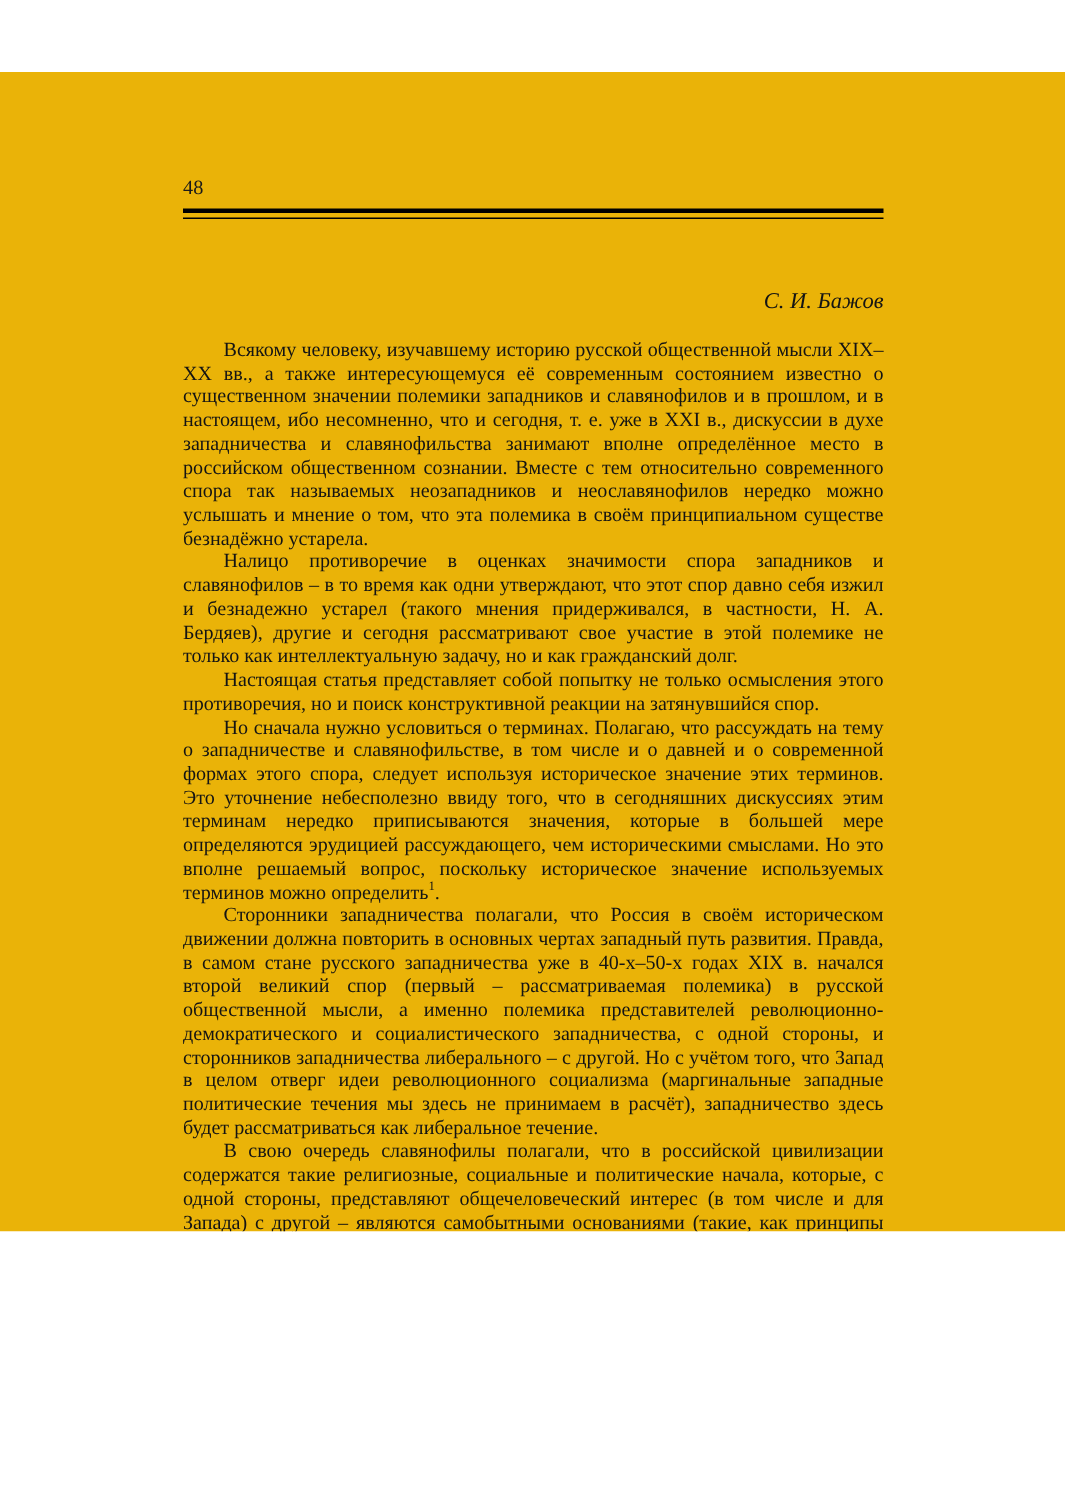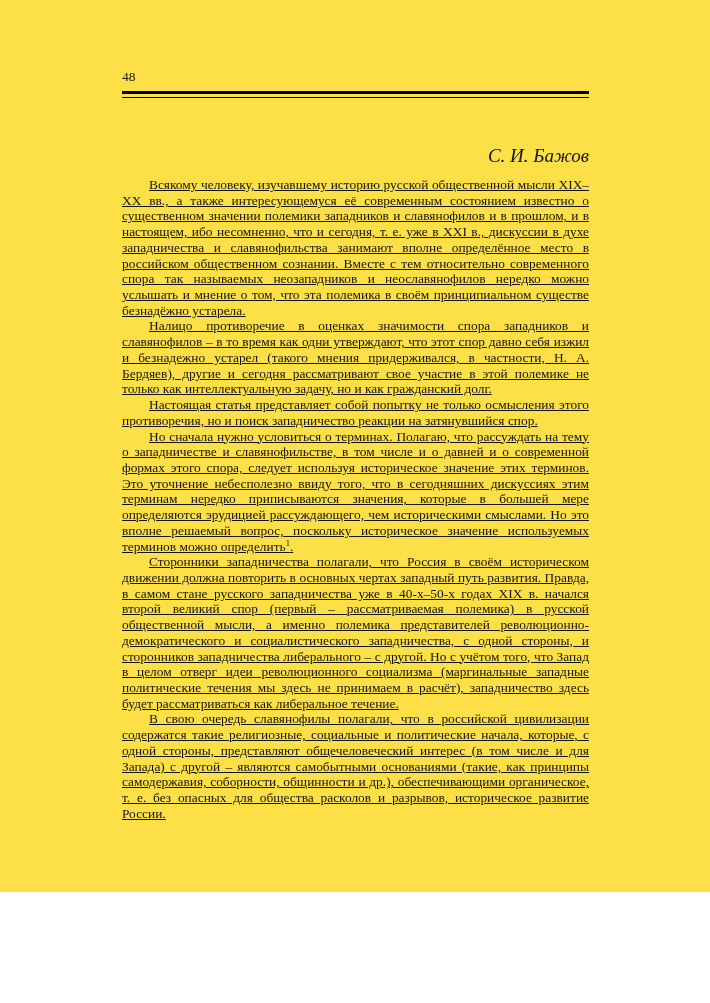--- a/index.html
+++ b/index.html
@@ -3,25 +3,26 @@
 <meta charset="utf-8">
 <style>
   html, body {
     margin: 0;
     padding: 0;
     background: #ffffff;
   }
   .page {
     position: relative;
     width: 710px;
-    height: 892px;
-    background: #fde047;
+    height: 773px;
+    background: #eab308;
     overflow: hidden;
     font-family: "Liberation Serif", "DejaVu Serif", serif;
     color: #141414;
+    margin-top: 48px;
   }
   .content {
     position: absolute;
     left: 122px;
     top: 0;
     width: 467px;
     height: 100%;
   }
   .page-number {
     position: absolute;
@@ -53,37 +54,36 @@
     color: #000000;
     white-space: nowrap;
   }
   .author {
     position: absolute;
     top: 145px;
     left: 0;
     right: 0;
     text-align: right;
     font-style: italic;
-    font-size: 19px;
+    font-size: 15px;
     color: #141414;
   }
   .body-text {
     position: absolute;
     top: 177px;
     left: 0;
     right: 0;
     font-size: 13.4px;
     line-height: 15.72px;
     text-align: justify;
   }
   .body-text p {
     margin: 0;
     padding: 0;
     text-indent: 27px;
-    text-decoration: underline;
   }
   .body-text sup {
     font-size: 8.5px;
     line-height: 0;
     vertical-align: super;
   }
 </style>
 </head>
 <body>
 
@@ -93,20 +93,20 @@
     <div class="page-number">48</div>
 
     <div class="header-rule"></div>
 
 
     <div class="author">С. И. Бажов</div>
 
     <div class="body-text">
       <p><span>Всякому человеку, изучавшему историю русской общественной мысли XIX–XX вв., а также интересующемуся её современным состоянием известно о существенном значении полемики западников и славянофилов и в прошлом, и в настоящем, ибо несомненно, что и сегодня, т. е. уже в XXI в., дискуссии в духе западничества и славянофильства занимают вполне определённое место в российском общественном сознании. Вместе с тем относительно современного спора так называемых неозападников и неославянофилов нередко можно услышать и мнение о том, что эта полемика в своём принципиальном существе безнадёжно устарела.</span></p>
       <p><span>Налицо противоречие в оценках значимости спора западников и славянофилов – в то время как одни утверждают, что этот спор давно себя изжил и безнадежно устарел (такого мнения придерживался, в частности, Н. А. Бердяев), другие и сегодня рассматривают свое участие в этой полемике не только как интеллектуальную задачу, но и как гражданский долг.</span></p>
-      <p><span>Настоящая статья представляет собой попытку не только осмысления этого противоречия, но и поиск западничество реакции на затянувшийся спор.</span></p>
+      <p><span>Настоящая статья представляет собой попытку не только осмысления этого противоречия, но и поиск конструктивной реакции на затянувшийся спор.</span></p>
       <p><span>Но сначала нужно условиться о терминах. Полагаю, что рассуждать на тему о западничестве и славянофильстве, в том числе и о давней и о современной формах этого спора, следует используя историческое значение этих терминов. Это уточнение небесполезно ввиду того, что в сегодняшних дискуссиях этим терминам нередко приписываются значения, которые в большей мере определяются эрудицией рассуждающего, чем историческими смыслами. Но это вполне решаемый вопрос, поскольку историческое значение используемых терминов можно определить</span><sup>1</sup><span>.</span></p>
       <p><span>Сторонники западничества полагали, что Россия в своём историческом движении должна повторить в основных чертах западный путь развития. Правда, в самом стане русского западничества уже в 40-х–50-х годах XIX в. начался второй великий спор (первый – рассматриваемая полемика) в русской общественной мысли, а именно полемика представителей революционно-демократического и социалистического западничества, с одной стороны, и сторонников западничества либерального – с другой. Но с учётом того, что Запад в целом отверг идеи революционного социализма (маргинальные западные политические течения мы здесь не принимаем в расчёт), западничество здесь будет рассматриваться как либеральное течение.</span></p>
       <p><span>В свою очередь славянофилы полагали, что в российской цивилизации содержатся такие религиозные, социальные и политические начала, которые, с одной стороны, представляют общечеловеческий интерес (в том числе и для Запада) с другой – являются самобытными основаниями (такие, как принципы самодержавия, соборности, общинности и др.), обеспечивающими органическое, т. е. без опасных для общества расколов и разрывов, историческое развитие России.</span></p>
     </div>
 
   </div>
 </div>
 
 </body></html>

